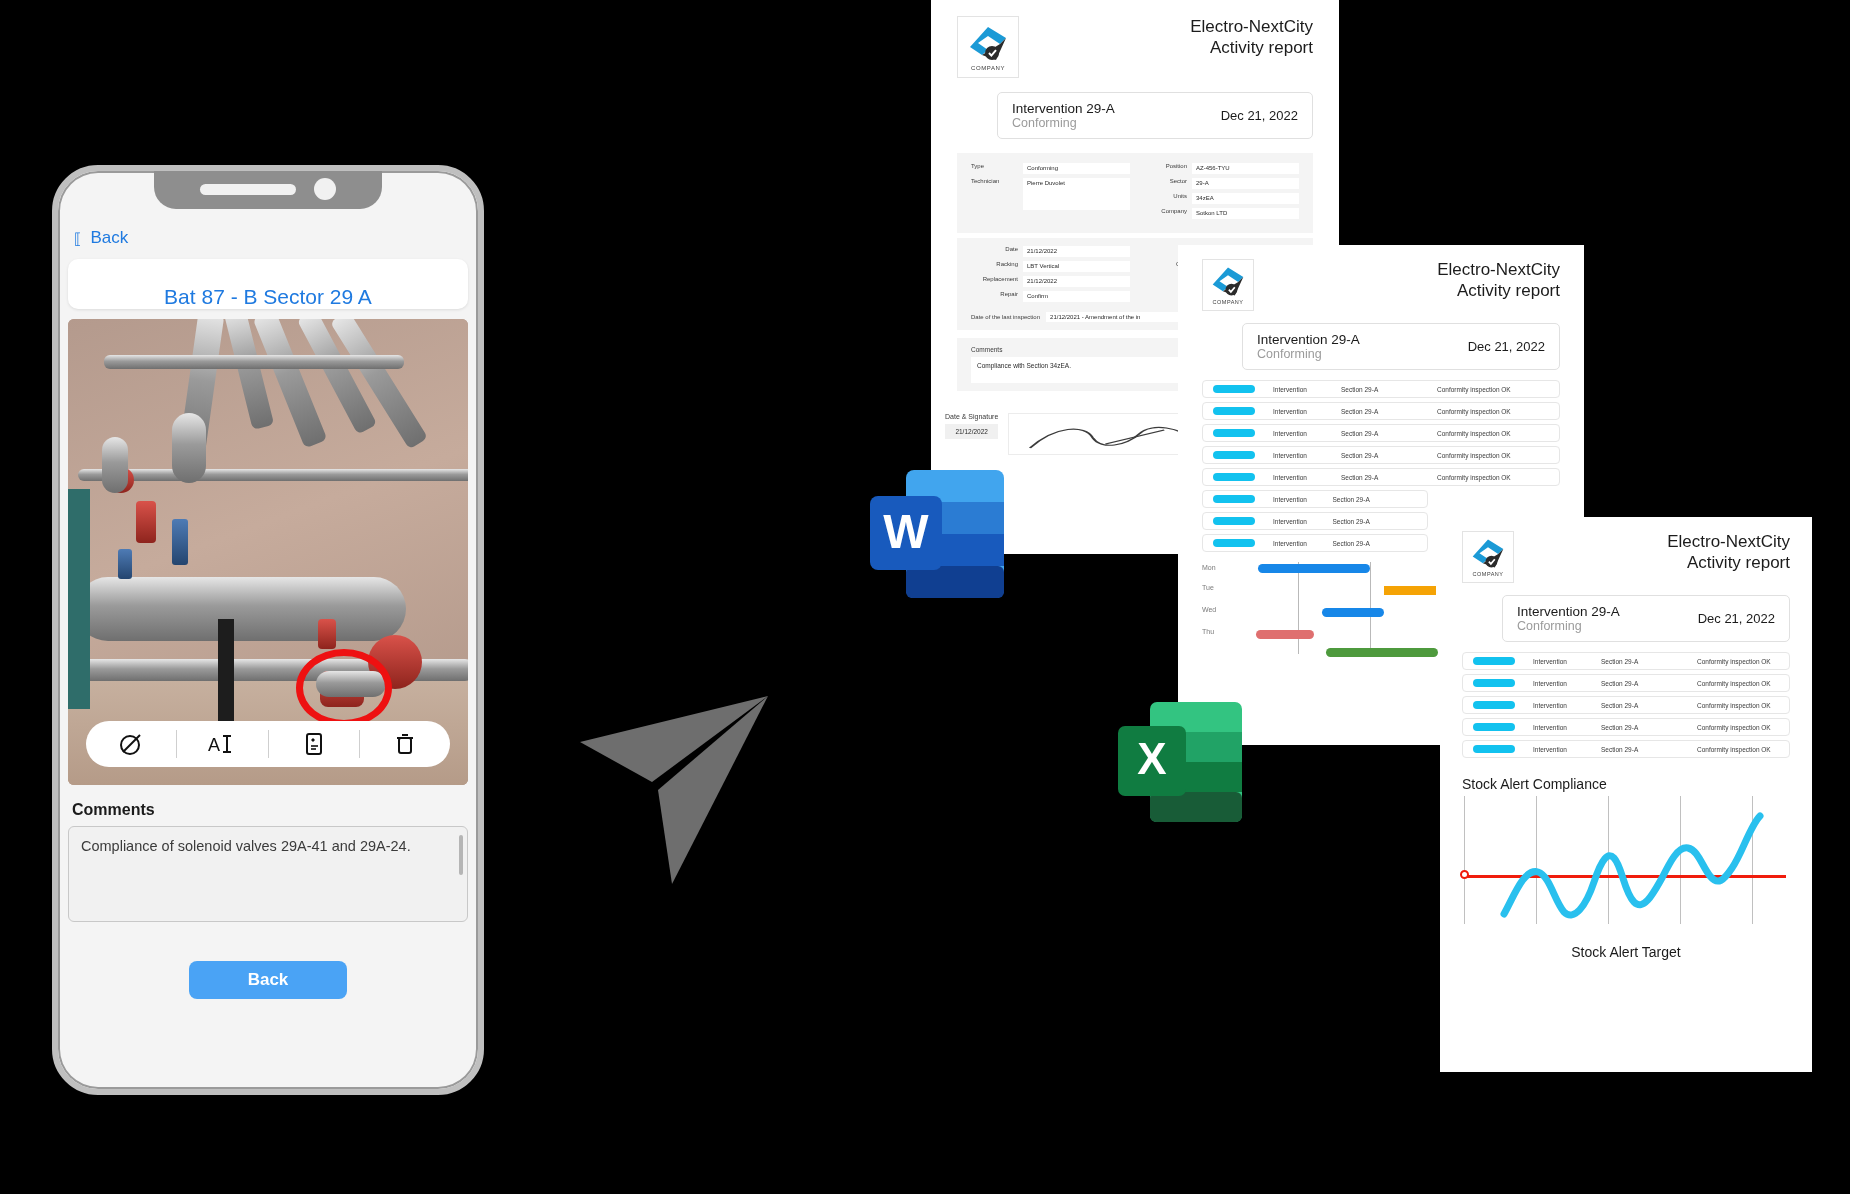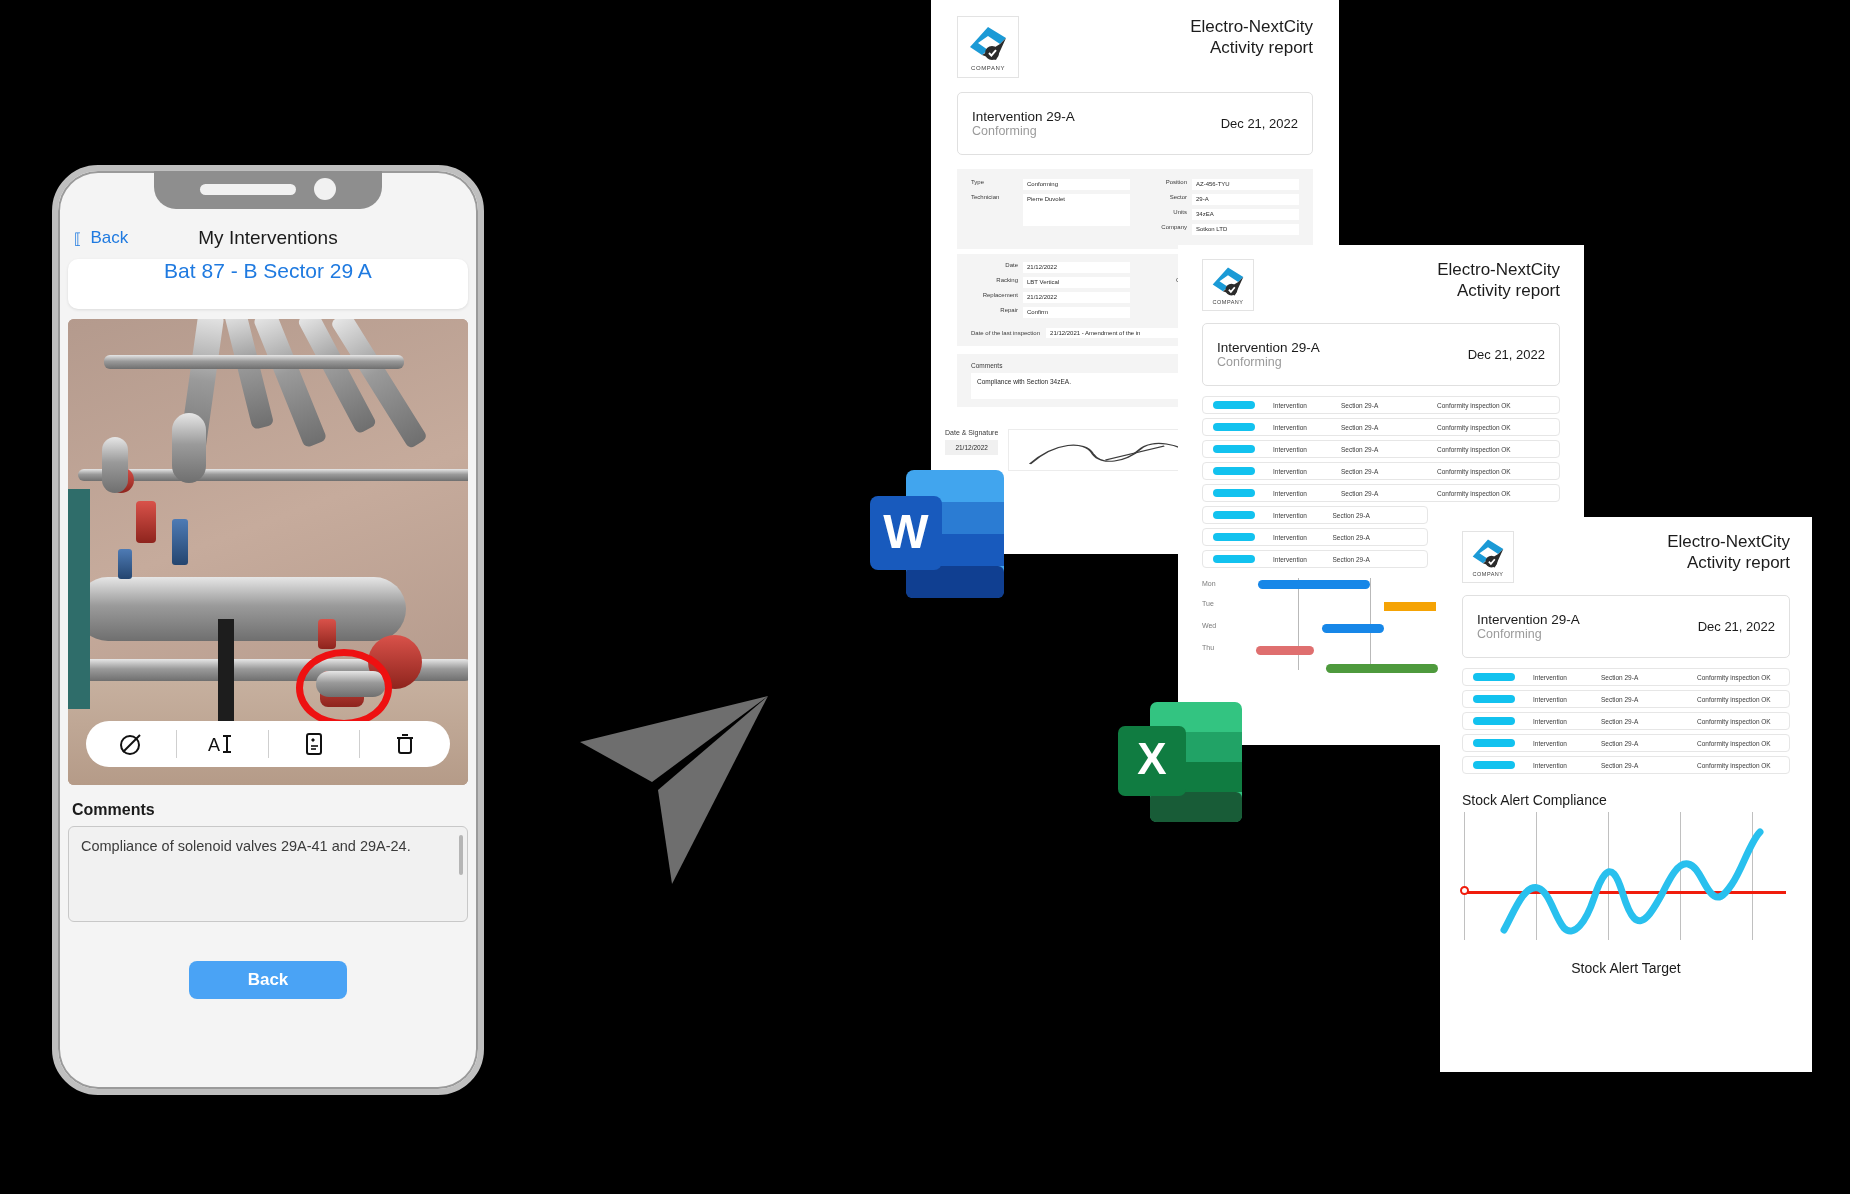--- a/index.html
+++ b/index.html
@@ -34,21 +34,21 @@
     position: absolute; top: 44px; left: 0; right: 0; height: 46px;
     display: flex; align-items: center; padding: 0 16px;
   }
   .nav-back { display: flex; align-items: center; gap: 9px; color: #1f7ae0; font-size: 17px; cursor: pointer; }
   .nav-back .chev { font-size: 15px; line-height: 1; }
   .nav-title { position: absolute; left: 0; right: 0; text-align: center; font-size: 19px; color: #1b1b1b; font-weight: 400; }
 
   .sector-card {
     position: absolute; top: 88px; left: 10px; right: 10px; height: 50px;
     background: #fff; border-radius: 10px;
-    display: flex; align-items: flex-start; justify-content: center;
+    display: flex; align-items: flex-end; justify-content: center;
     box-shadow: 0 1px 3px rgba(0,0,0,.10);
   }
   .sector-card span { color: #1f7ae0; font-size: 21px; }
 
   .photo-wrap {
     position: absolute; top: 148px; left: 10px; right: 10px; height: 466px;
     border-radius: 6px; overflow: hidden;
     background: linear-gradient(#b79a8c, #c7ab9b);
   }
   .photo-bg { position: absolute; inset: 0; }
@@ -98,21 +98,22 @@
     display: flex; align-items: center; justify-content: center; flex-direction: column;
   }
   .doc-logo.small { width: 52px; height: 52px; }
   .doc-title { text-align: right; font-size: 17px; line-height: 1.25; color: #1c1c1c; }
   .doc-title .t2 { display: block; }
   .doc-header { display: flex; align-items: flex-start; justify-content: space-between; }
 
   .interv-bar {
     border: 1px solid #e0e0e0; border-radius: 5px;
     display: flex; align-items: center; justify-content: space-between;
-    padding: 16px 14px;
+    padding: 8px 14px;
+    margin-left: 40px;
   }
   .interv-name { font-size: 13.5px; color: #1b1b1b; }
   .interv-status { font-size: 12.5px; color: #9b9b9b; }
   .interv-date { font-size: 13px; color: #1b1b1b; }
 
   
   .w-fields { background: #f4f4f4; padding: 10px 14px; display: flex; gap: 10px; }
   .w-col { flex: 1; }
   .w-row { display: flex; align-items: flex-start; margin-bottom: 4px; }
   .w-row .lab { font-size: 6px; color: #3a3a3a; width: 52px; flex: none; }
@@ -167,21 +168,20 @@
     <div class="phone-notch">
       <div class="notch-speaker"></div>
       <div class="notch-cam"></div>
     </div>
 
     <div class="phone-nav">
       <div class="nav-back">
         <span class="chev">⟦</span>
         <span>Back</span>
       </div>
-      <div class="nav-title">My Interventions</div>
     </div>
 
     <div class="sector-card">
       <span>Bat 87 - B Sector 29 A</span>
     </div>
 
     <div class="photo-wrap">
       <div class="photo-bg">
         <div class="wall-grad"></div>
         <div class="floor"></div>

